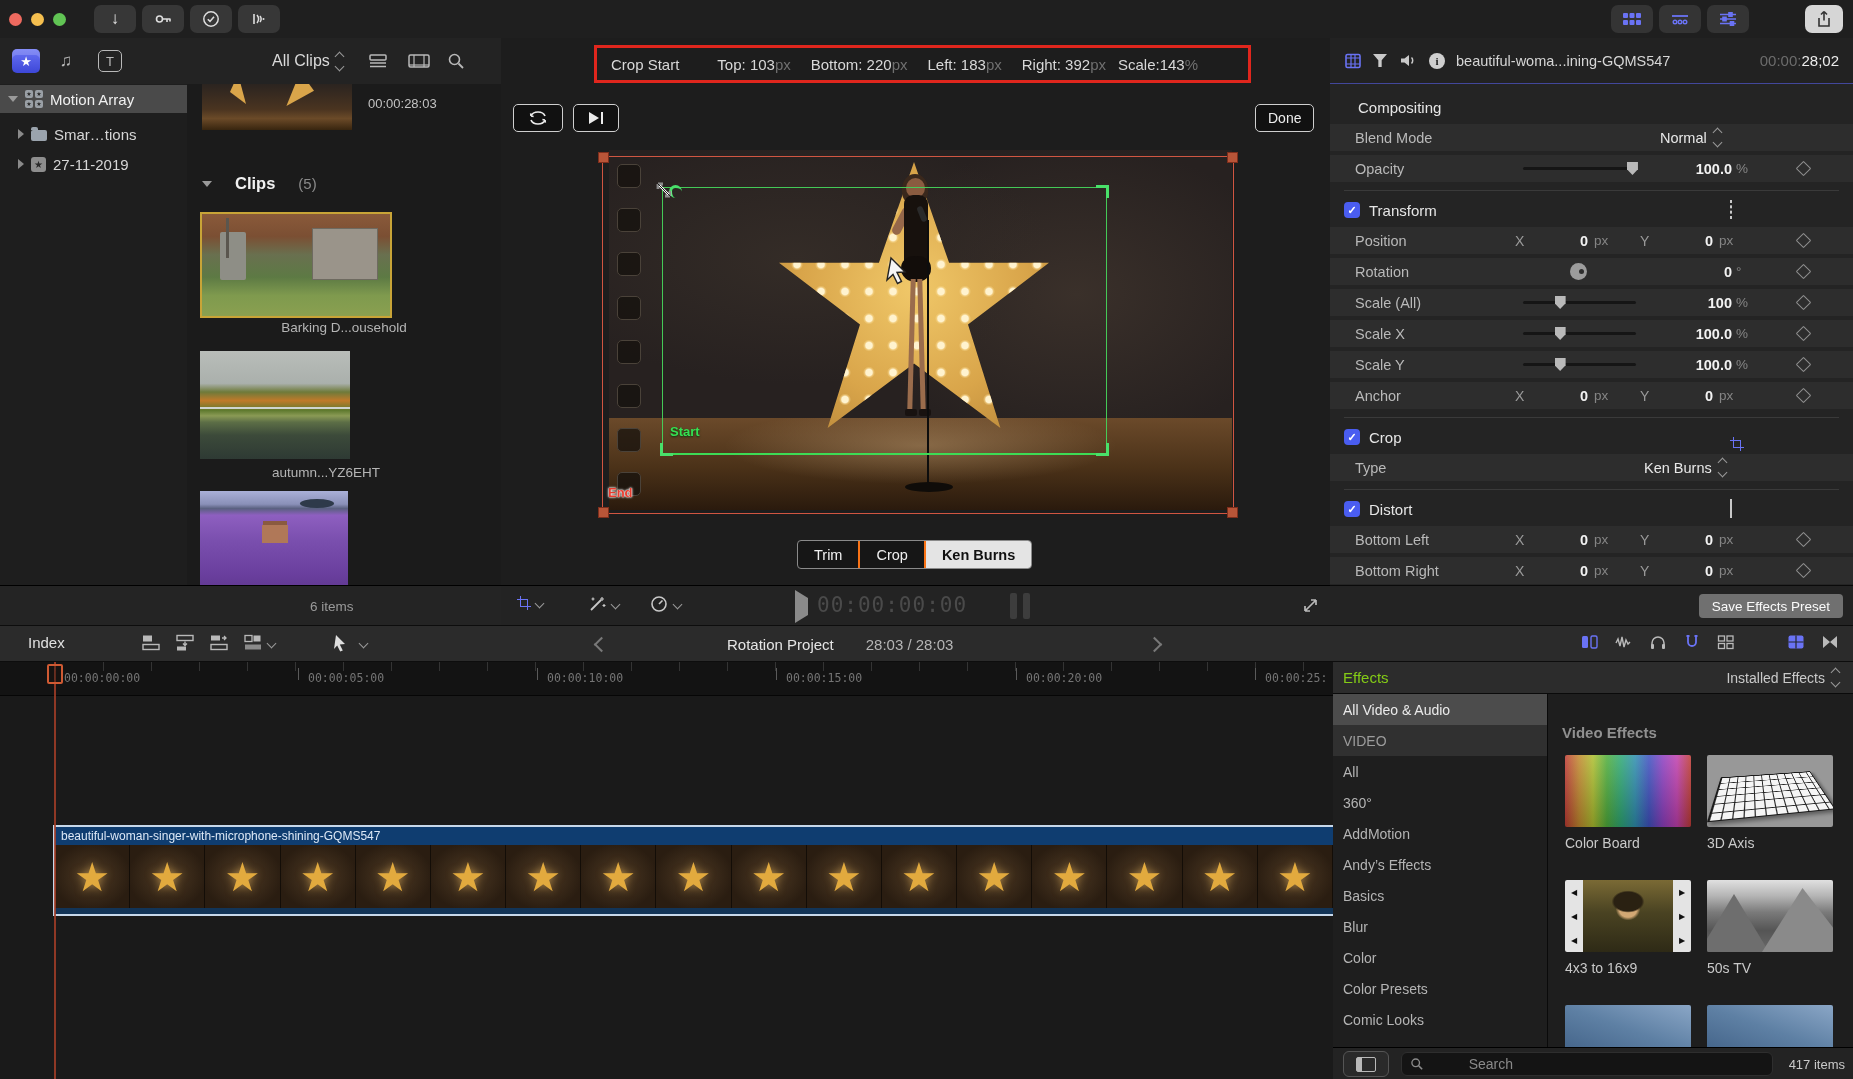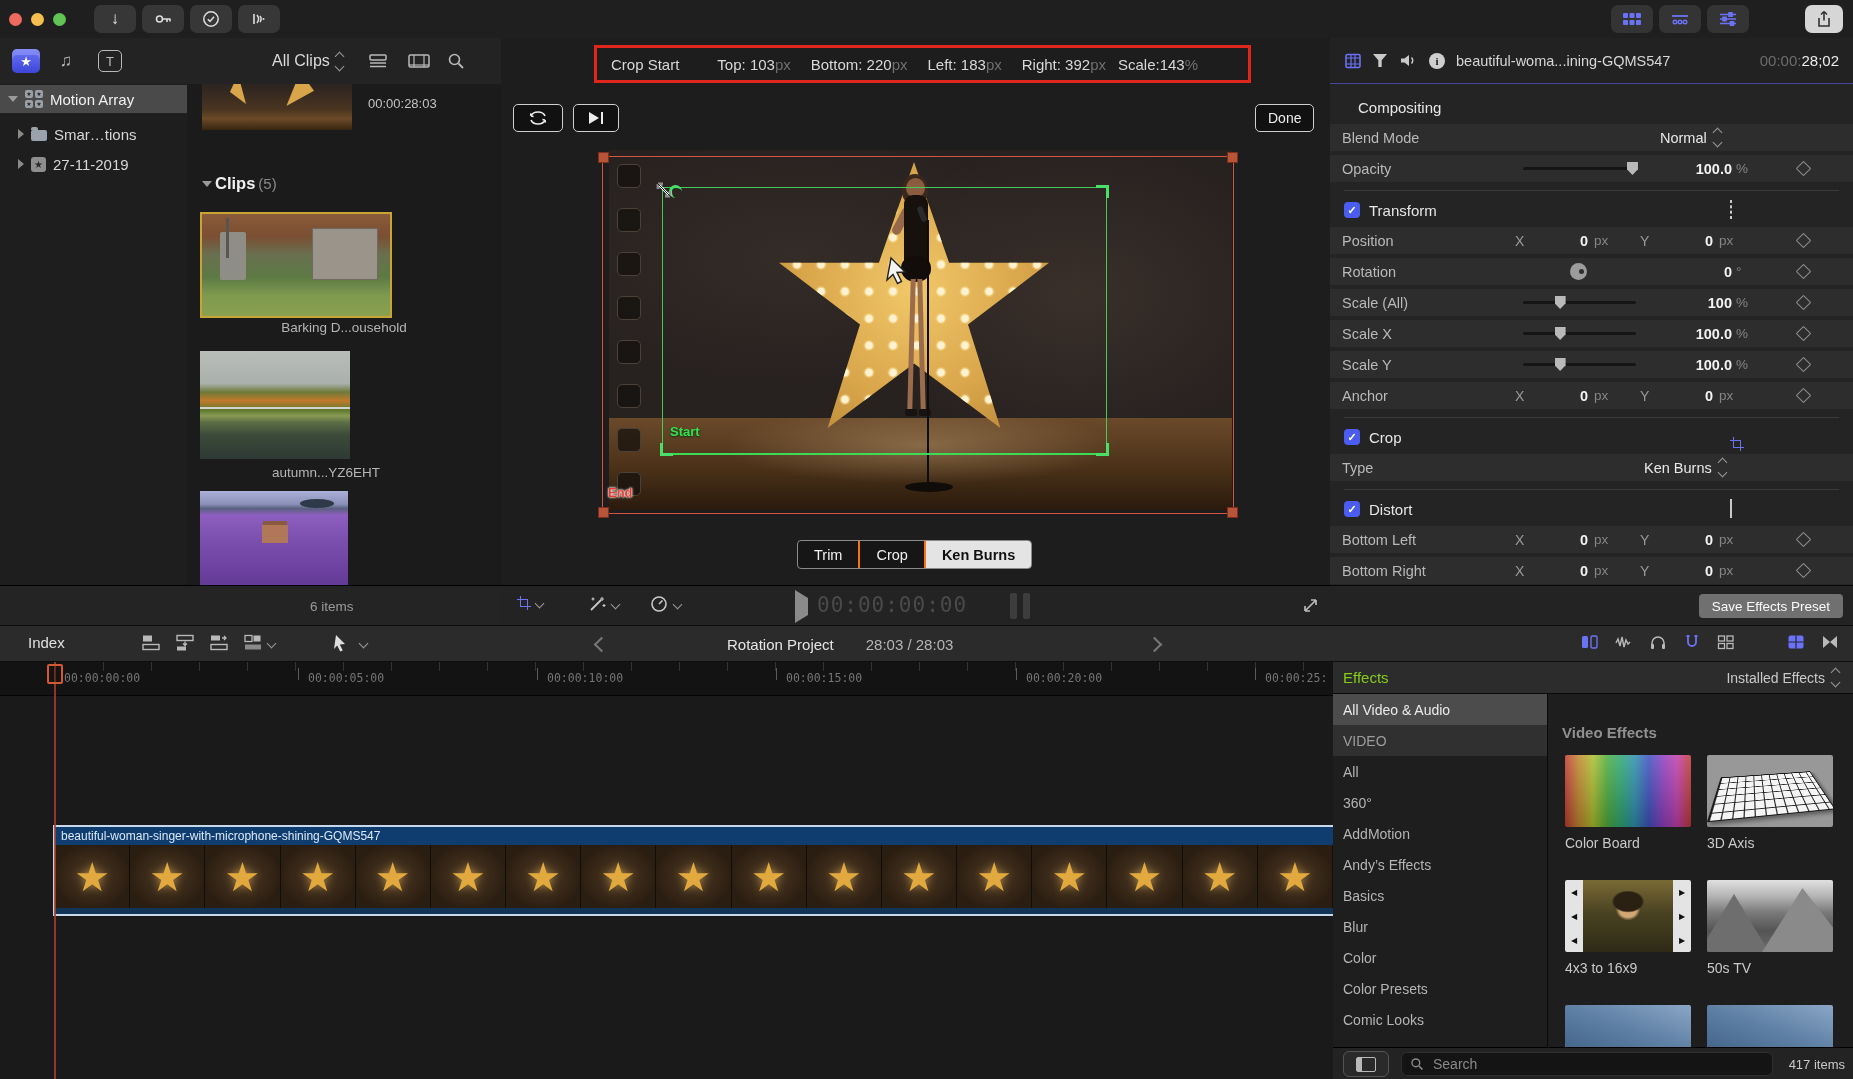--- a/index.html
+++ b/index.html
@@ -43,21 +43,21 @@
   .foldericon{width:16px;height:11px;background:#9aa3ad;border-radius:2px;position:relative;margin-top:3px;}
   .foldericon::before{content:"";position:absolute;left:0;top:-3px;width:7px;height:3px;background:#9aa3ad;border-radius:2px 2px 0 0;}
   .staricon{width:15px;height:15px;background:#8e8e8e;border-radius:3px;color:#2a2a2a;font-size:10px;line-height:15px;text-align:center;}
 
   .clipsarea{position:absolute;left:187px;top:46px;width:314px;height:501px;background:#1b1b1b;}
   .partialthumb{position:absolute;left:15px;top:0;width:150px;height:46px;background:linear-gradient(180deg,#2b2420 0%,#4a3420 55%,#6b4a28 75%,#38250f 100%);overflow:hidden;}
   .partialthumb .pt-star{position:absolute;left:28px;top:-10px;width:40px;height:30px;background:#d9a54a;clip-path:polygon(20% 0,40% 100%,0 60%);}
   .partialthumb .pt-star2{position:absolute;left:66px;top:-12px;width:46px;height:34px;background:#d9a54a;clip-path:polygon(70% 0,100% 55%,40% 100%);}
   .clipcard{position:absolute;background:#333;}
   .cliplabel{position:absolute;width:100%;text-align:center;color:#b5b5b5;font-size:13.5px;}
-  .clipshdr{position:absolute;left:15px;top:90px;display:flex;align-items:center;gap:3px;}
+  .clipshdr{position:absolute;left:15px;top:90px;display:flex;align-items:center;gap:23px;}
 
   .brw-footer{position:absolute;left:0;top:547px;width:501px;height:40px;background:#242424;border-top:1px solid #000;display:flex;align-items:center;}
   .brw-footer span{margin-left:310px;color:#9a9a9a;font-size:13.5px;}
 
   
   .cropbar{position:absolute;left:93px;top:7px;width:657px;height:38px;border:3px solid #e0261d;display:flex;align-items:center;gap:20px;padding:0 14px;box-sizing:border-box;background:#1d1d1d;}
   .cropbar .seg{font-size:15px;color:#d8d8d8;white-space:nowrap;}
   .cropbar .unit{color:#6f6f6f;}
   .vbtn{position:absolute;height:26px;border:1.5px solid #cfcfcf;border-radius:5px;background:rgba(10,10,10,.65);display:flex;align-items:center;justify-content:center;color:#ececec;}
   .done{font-size:14px;padding:0 12px;}
@@ -116,21 +116,21 @@
 
   
   .ins-toolbar{position:absolute;left:0;top:0;width:523px;height:46px;background:#222;border-bottom:1px solid #42479b;display:flex;align-items:center;padding:0 14px;box-sizing:border-box;gap:11px;}
   .ins-name{color:#d6d6d6;font-size:14.5px;flex:1;white-space:nowrap;overflow:hidden;}
   .ins-tc{font-size:15px;color:#ececec;}
   .ins-tc .dim{color:#6c6c6c;}
   .ins-content{position:absolute;left:0;top:46px;width:523px;height:501px;padding-top:10px;box-sizing:border-box;}
   .iheader{height:26px;margin-top:6px;display:flex;align-items:center;padding-left:14px;gap:9px;}
   .iheader.first{margin-top:0;padding-left:28px;}
   .iheader .htitle{color:#e6e6e6;font-size:15px;}
-  .irow{height:27px;margin-top:4px;background:#2d2d2d;position:relative;display:flex;align-items:center;padding-left:12px;}
+  .irow{height:27px;margin-top:4px;background:#2d2d2d;position:relative;display:flex;align-items:center;padding-left:25px;}
   .irow .lbl{color:#b9b9b9;font-size:14.5px;}
   .irow .xl{position:absolute;left:185px;color:#9a9a9a;font-size:14px;}
   .irow .xv{position:absolute;left:206px;width:52px;text-align:right;color:#f2f2f2;font-size:14.5px;font-weight:bold;}
   .irow .xu{position:absolute;left:264px;color:#858585;font-size:13.5px;}
   .irow .yl{position:absolute;left:310px;color:#9a9a9a;font-size:14px;}
   .irow .yv{position:absolute;left:331px;width:52px;text-align:right;color:#f2f2f2;font-size:14.5px;font-weight:bold;}
   .irow .yu{position:absolute;left:389px;color:#858585;font-size:13.5px;}
   .irow .val{position:absolute;left:318px;width:84px;text-align:right;color:#f2f2f2;font-size:14.5px;font-weight:bold;}
   .irow .vu{position:absolute;left:406px;color:#858585;font-size:13.5px;}
   .irow .selval{position:absolute;left:330px;color:#e8e8e8;font-size:14.5px;display:flex;align-items:center;gap:7px;}
@@ -206,21 +206,21 @@
      linear-gradient(180deg,#7a6a35 0%,#4a4322 45%,#2e2a16 100%);}
   .tv50{width:100%;height:100%;position:relative;background:linear-gradient(180deg,#e0e0e0 0%,#b5b5b5 22%,#7a7a7a 45%,#555 70%,#6a6a6a 100%);}
   .tv50 .m1{position:absolute;left:-8px;top:14px;width:70px;height:58px;background:#6e6e6e;clip-path:polygon(50% 0,100% 100%,0 100%);}
   .tv50 .m2{position:absolute;left:55px;top:8px;width:90px;height:64px;background:#8a8a8a;clip-path:polygon(45% 0,100% 100%,0 100%);}
   .bluemt{width:100%;height:100%;background:linear-gradient(200deg,#8aa6c6 0%,#5e80a4 40%,#35547a 100%);}
   .fx-footer{position:absolute;left:0;top:385px;width:520px;height:32px;background:#232323;border-top:1px solid #000;display:flex;align-items:center;z-index:5;}
   .fx-toggle{width:44px;height:24px;margin-left:10px;border:1px solid #555;border-radius:6px;background:#2a2a2a;display:flex;align-items:center;justify-content:center;}
   .fx-toggle .pane{width:18px;height:13px;border:1.4px solid #b9b9b9;border-radius:2px;position:relative;}
   .fx-toggle .pane::before{content:"";position:absolute;left:0;top:0;width:5px;height:100%;background:#b9b9b9;}
   .fx-search{width:372px;height:24px;margin-left:12px;background:#141414;border:1px solid #2e2e2e;border-radius:6px;display:flex;align-items:center;gap:7px;padding:0 8px;box-sizing:border-box;}
-  .fx-search input{background:none;border:none;outline:none;color:#5eead4;font-size:14px;font-family:"Liberation Sans",sans-serif;width:300px;}
+  .fx-search input{background:none;border:none;outline:none;color:#5eead4;font-size:14px;font-family:"Liberation Sans",sans-serif;width:300px;margin-left:36px;}
   .fx-search input::placeholder{color:#8a8a8a;}
   .fx-count{margin-left:auto;margin-right:8px;color:#c9c9c9;font-size:13px;}
 
   svg{display:block;}
 </style>
 </head>
 <body>
 
 <div class="stage">
 

